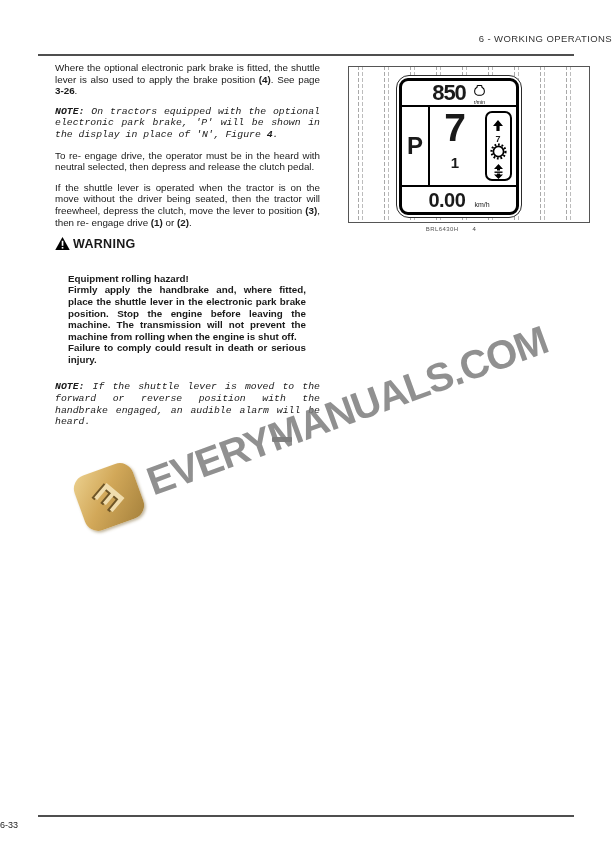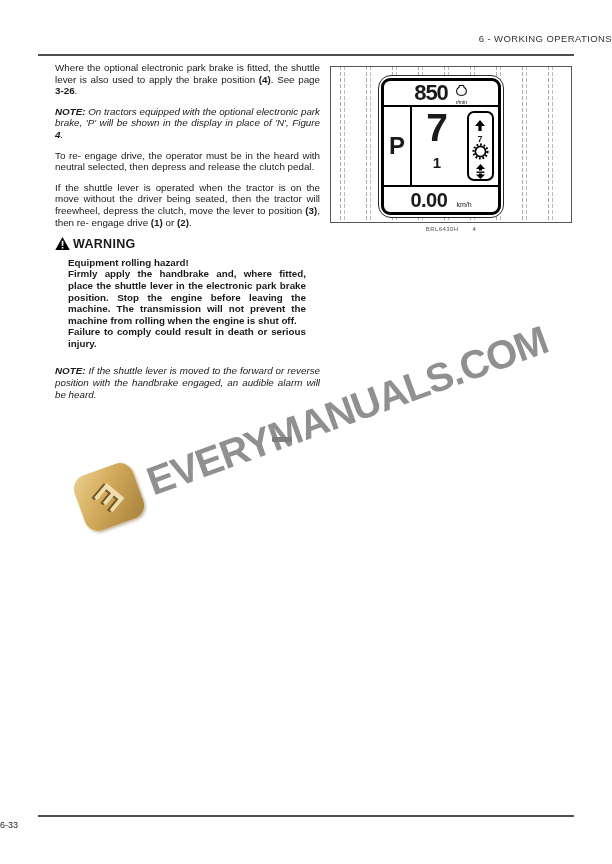--- a/index.html
+++ b/index.html
@@ -19,36 +19,36 @@
   .page-number {
     position:absolute; top:820px; left:0; width:612px; text-align:left;
     font-size:9px; color:#222;
   }
   
   .col {
     position:absolute; left:55px; top:62px; width:265px;
     font-size:9.8px; line-height:11.6px; text-align:justify;
   }
   .col p { margin-bottom:9px; }
-  .note { font-style:italic; }
+  .note { font-style:italic;font-family:Liberation Mono, monospace; }
   .note b { font-style:italic; }
   b { font-weight:bold; }
   
-  .warn-head { display:flex; align-items:center; gap:3px; margin:4px 0 4px 0; }
+  .warn-head { display:flex; align-items:center; gap:3px; margin:4px 0 20px 0; }
   .warn-head .wtitle { font-weight:bold; font-size:12.5px; letter-spacing:.3px; }
   .warn-body { margin-left:13px; width:238px; font-weight:bold; text-align:justify; }
   .warn-body p { margin-bottom:0; }
   .code-smudge {
     position:absolute; left:272px; top:437px; width:20px; height:5px;
     background:#4c4c4c; opacity:.7; filter:blur(.7px); border-radius:1px;
   }
   .note2 { margin-top:16px; }
   
   .figure {
-    position:absolute; left:330px; top:66px; width:242px; height:157px;
+    position:absolute; left:348px; top:66px; width:242px; height:157px;
     border:1px solid #555; background-color:#fff;
     background-image:
       repeating-linear-gradient(0deg, #ffffff 0px 2px, rgba(255,255,255,0) 2px 6px),
       repeating-linear-gradient(90deg, rgba(0,0,0,0) 0 9px, #a9a9a9 9px 10px, rgba(0,0,0,0) 10px 13px, #bcbcbc 13px 14px, rgba(0,0,0,0) 14px 26px);
   }
   .lcd-outer {
     position:absolute; left:47px; top:8px; width:126px;
     border:1.5px solid #2a2a2a; border-radius:13px; padding:2px; background:#fff;
   }
   .lcd {

